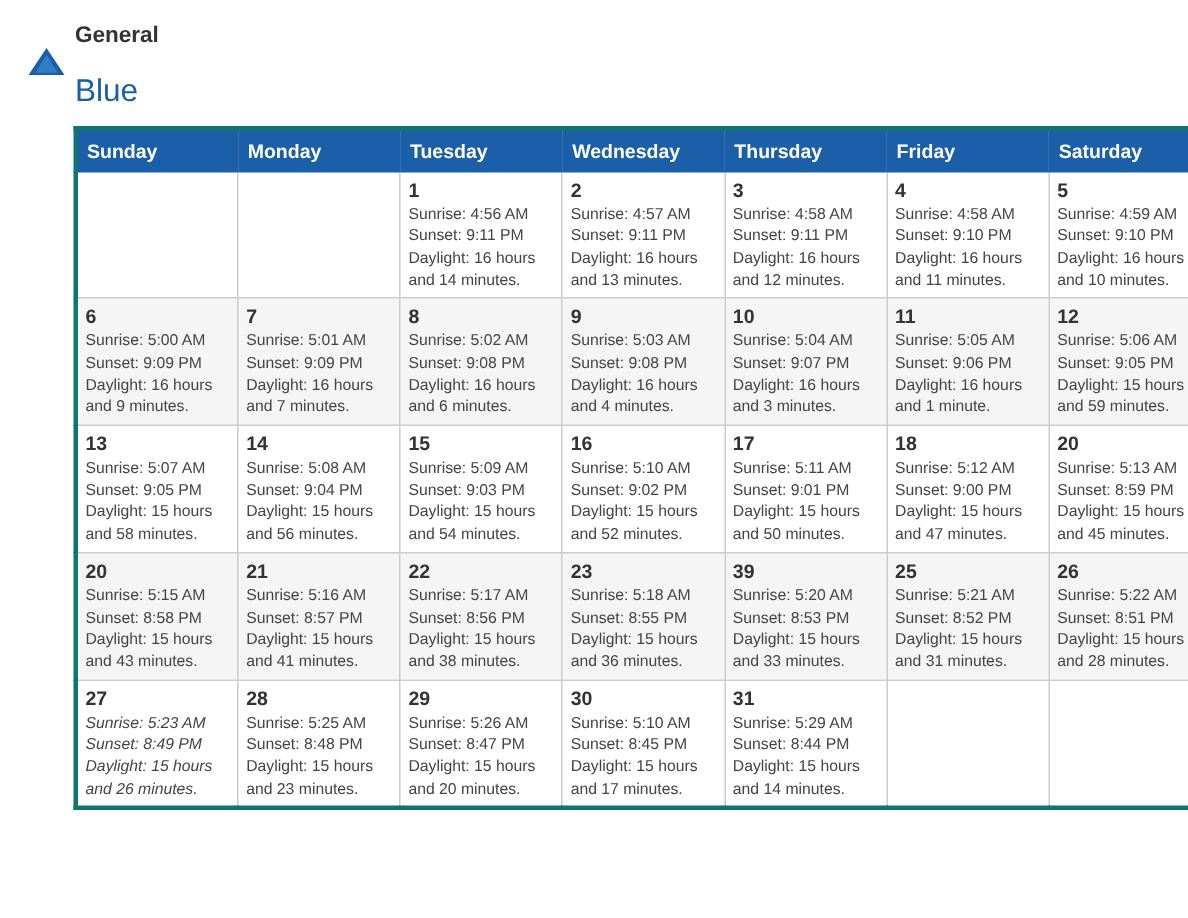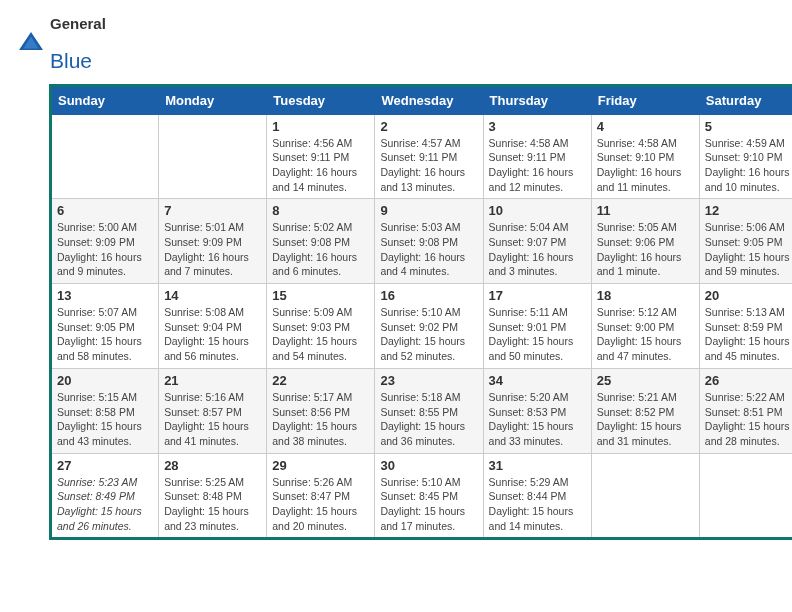--- a/index.html
+++ b/index.html
@@ -268,21 +268,21 @@
 Sunset: 8:56 PM
 Daylight: 15 hours and 38 minutes.</div>
         </td>
         <td>
           <span class="day-number">23</span>
           <div class="day-info" style="white-space: pre-line;">Sunrise: 5:18 AM
 Sunset: 8:55 PM
 Daylight: 15 hours and 36 minutes.</div>
         </td>
         <td>
-          <span class="day-number">34</span>
+          <span class="day-number">39</span>
           <div class="day-info" style="white-space: pre-line;">Sunrise: 5:20 AM
 Sunset: 8:53 PM
 Daylight: 15 hours and 33 minutes.</div>
         </td>
         <td>
           <span class="day-number">25</span>
           <div class="day-info" style="white-space: pre-line;">Sunrise: 5:21 AM
 Sunset: 8:52 PM
 Daylight: 15 hours and 31 minutes.</div>
         </td>

